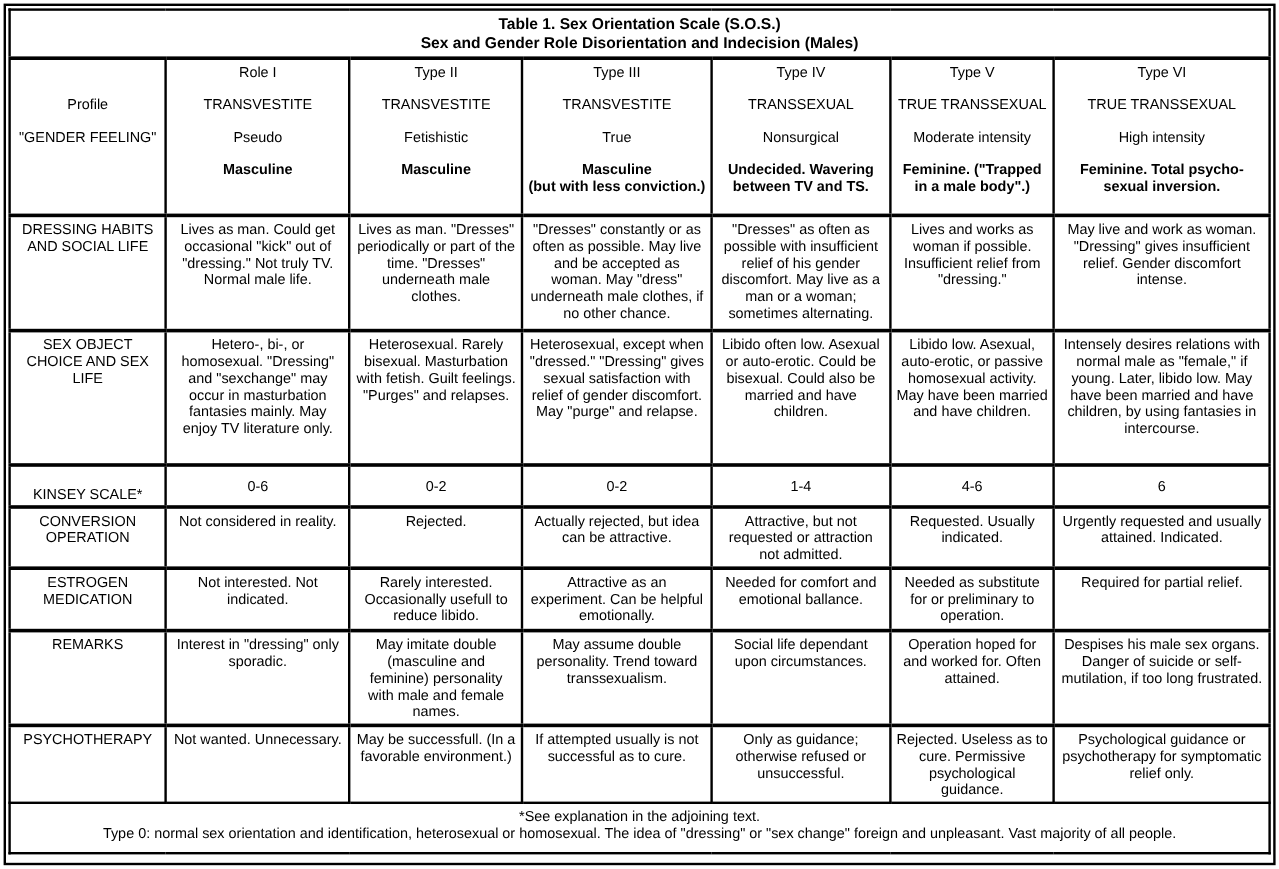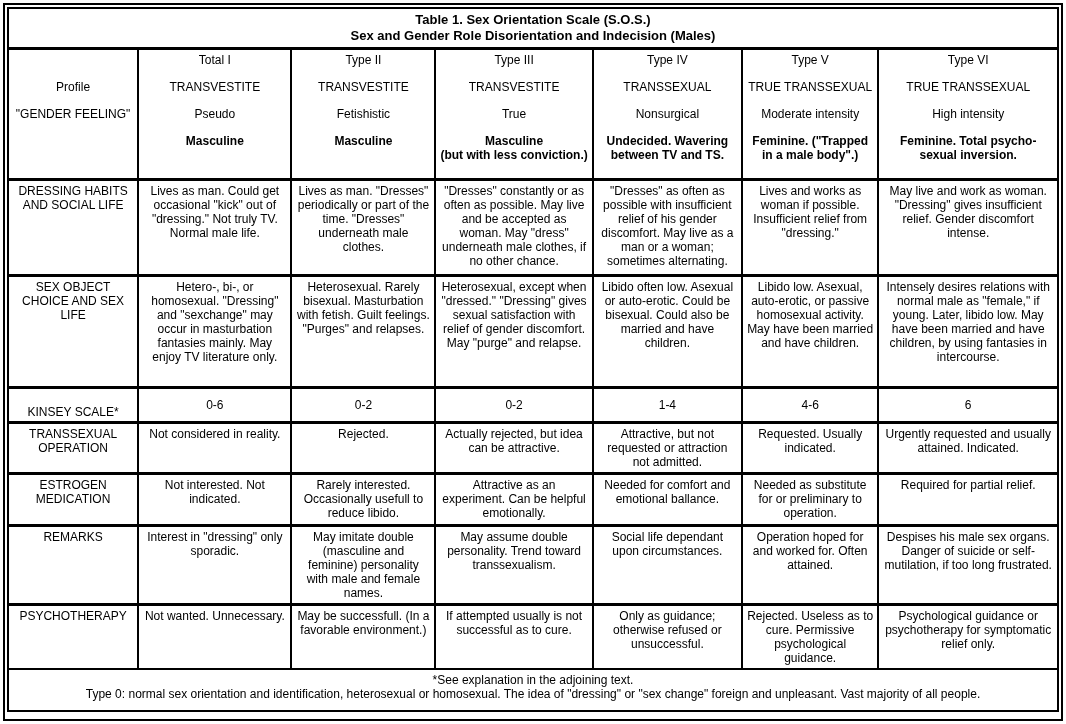--- a/index.html
+++ b/index.html
@@ -105,21 +105,21 @@
       </tr>
 
 
       <tr class="hsep" style="height:118px">
         <td class="profile-label">
           <div class="pline"></div>
           <div class="pline">Profile</div>
           <div class="pline">"GENDER FEELING"</div>
         </td>
         <td class="profile-cell">
-          <div class="pline">Total I</div>
+          <div class="pline">Role I</div>
           <div class="pline">TRANSVESTITE</div>
           <div class="pline">Pseudo</div>
           <div class="pline feeling">Masculine</div>
         </td>
         <td class="profile-cell">
           <div class="pline">Type II</div>
           <div class="pline">TRANSVESTITE</div>
           <div class="pline">Fetishistic</div>
           <div class="pline feeling">Masculine</div>
         </td>
@@ -174,21 +174,21 @@
         <td class="label-cell" style="padding-top:16px">KINSEY SCALE*</td>
         <td>0-6</td>
         <td>0-2</td>
         <td class="dbl-left">0-2</td>
         <td class="grp-left">1-4</td>
         <td class="grp-left">4-6</td>
         <td class="grp-left">6</td>
       </tr>
 
       <tr class="hsep" style="height:51px">
-        <td class="label-cell">TRANSSEXUAL OPERATION</td>
+        <td class="label-cell">CONVERSION OPERATION</td>
         <td>Not considered in reality.</td>
         <td>Rejected.</td>
         <td class="dbl-left">Actually rejected, but idea can be attractive.</td>
         <td class="grp-left">Attractive, but not requested or attraction not admitted.</td>
         <td class="grp-left">Requested. Usually indicated.</td>
         <td class="grp-left">Urgently requested and usually attained. Indicated.</td>
       </tr>
 
       <tr class="hsep" style="height:52px">
         <td class="label-cell">ESTROGEN MEDICATION</td>

